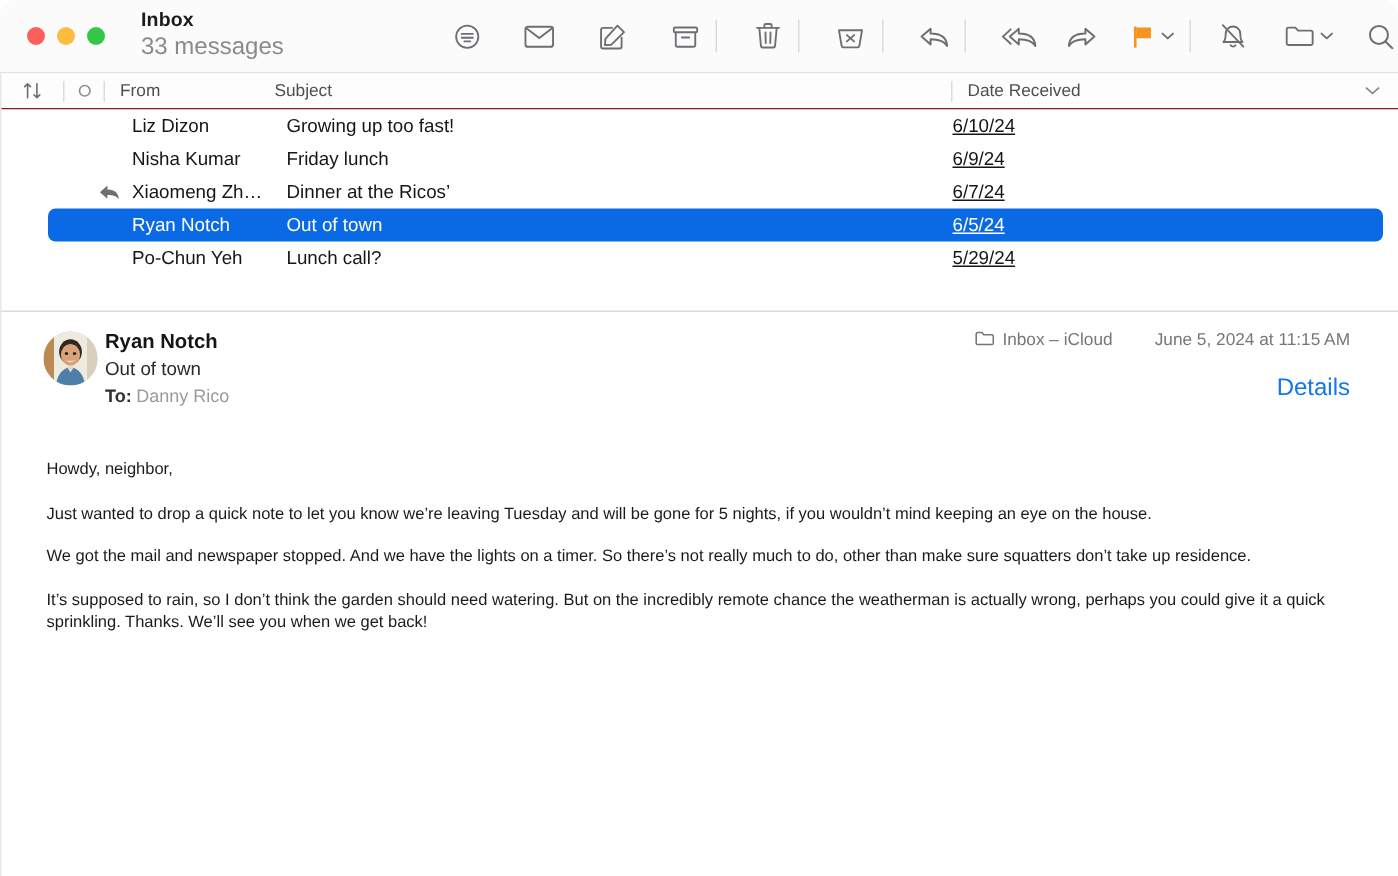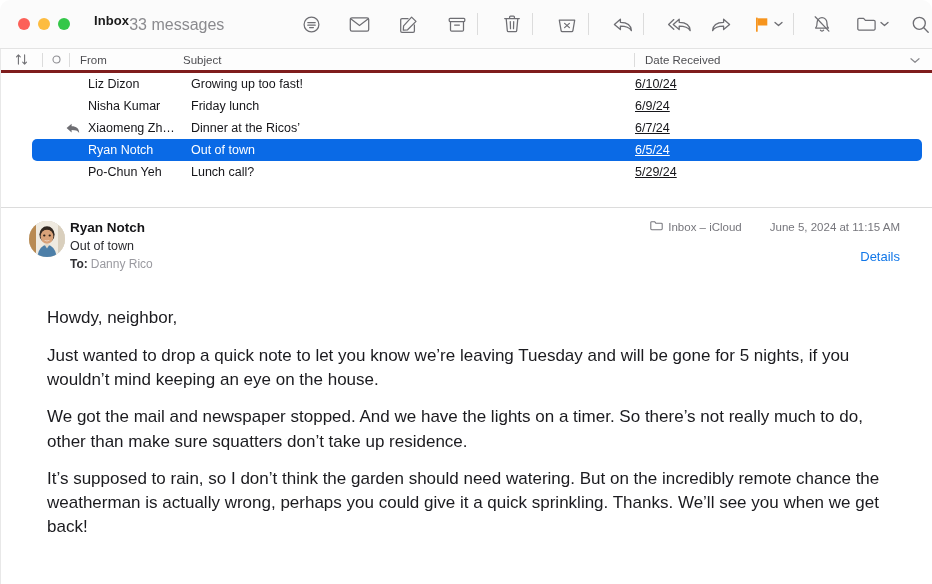--- a/index.html
+++ b/index.html
@@ -43,20 +43,21 @@
     border-radius: 50%;
     display: block;
   }
   .light.red { background: #fc6058; }
   .light.yellow { background: #fdbc40; }
   .light.green { background: #34c749; }
 
   .title-block {
     margin-left: 24px;
     display: flex;
+    flex-direction: column;
     justify-content: center;
     line-height: 1.15;
   }
   .title-main {
     font-size: 13px;
     font-weight: bold;
     color: #1b1b1b;
     letter-spacing: 0.1px;
   }
   .title-sub {
@@ -103,21 +104,21 @@
     justify-content: center;
     color: #6e6e73;
     margin-left: 1px;
   }
 
   
   .col-header {
     position: relative;
     height: 24px;
     background: #fdfdfd;
-    border-bottom: 3px solid #7f1d1d;
+    border-bottom: 1px solid #7f1d1d;
     display: flex;
     align-items: center;
     font-size: 11.5px;
     color: #4e4e52;
     box-sizing: border-box;
   }
   .colh {
     display: flex;
     align-items: center;
     height: 100%;
@@ -265,30 +266,29 @@
     gap: 15px;
   }
   .hdr-mailbox {
     display: flex;
     align-items: center;
     gap: 5px;
     margin-right: 13px;
   }
   .hdr-details {
     margin-top: 16px;
-    font-size: 13px;
+    font-size: 16px;
     color: #1277e8;
   }
 
   .body-text {
     padding: 22px 38px 0 31px;
-    font-size: 17px;
+    font-size: 11px;
     color: #1b1b1f;
     line-height: 1.42;
-    margin-left: 16px;
   }
   .body-text p {
     margin: 0 0 13px 0;
   }
   .body-text p:first-child { margin-bottom: 14px; }
 
   .win-edge-left {
     position: absolute;
     left: 0; top: 49px; bottom: 0;
     width: 1px;

